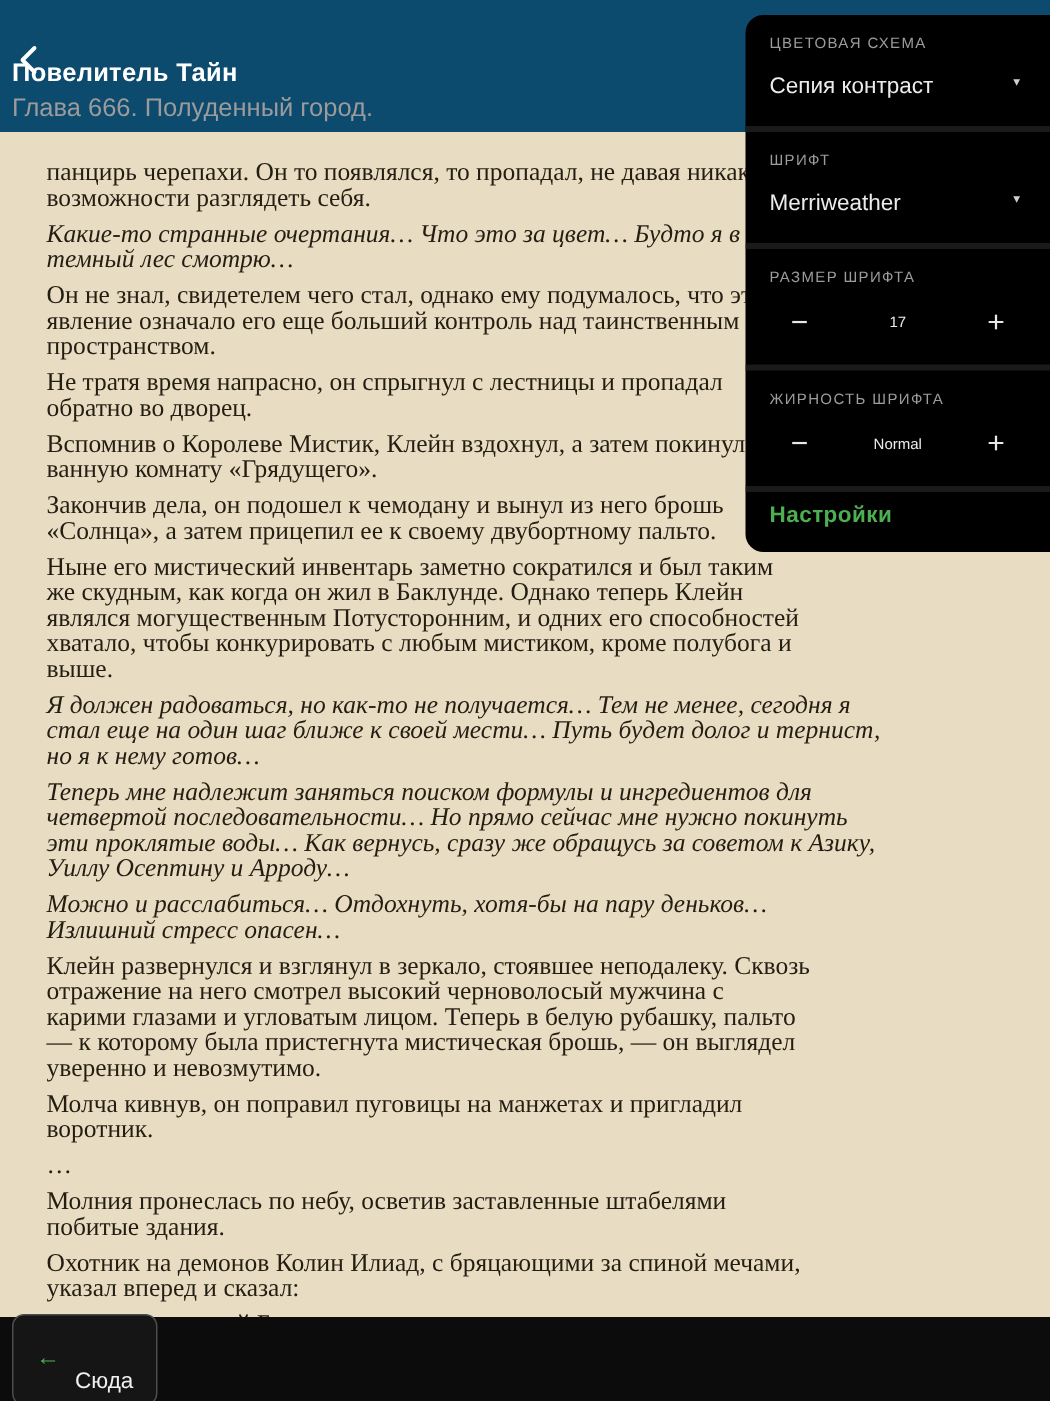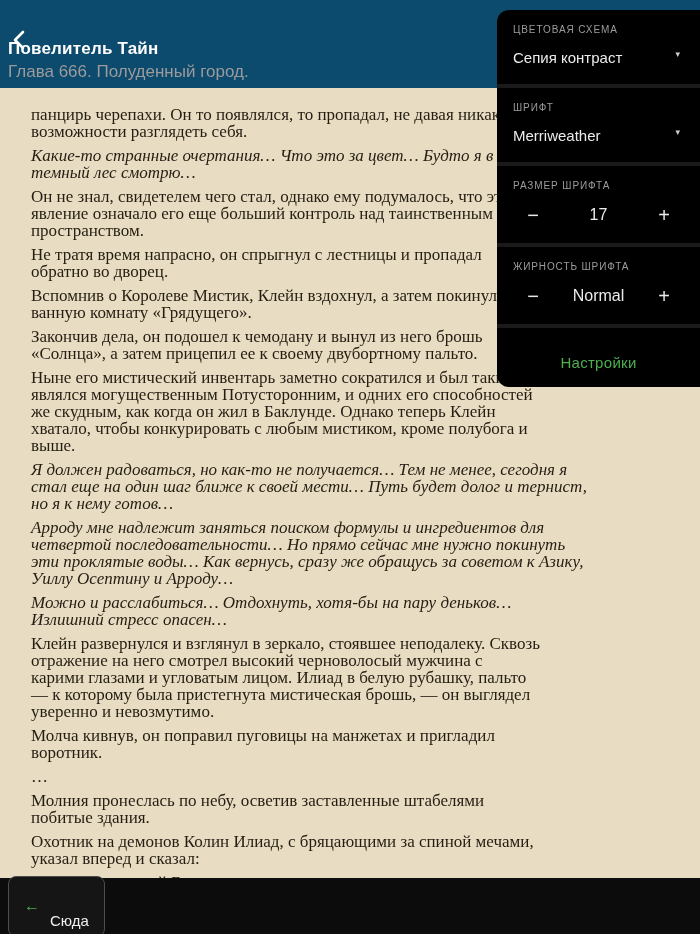--- a/index.html
+++ b/index.html
@@ -53,24 +53,24 @@
   .caret { color:#cfcfcf; font-size:9px; padding-right:4px; }
   .divider { height:4px; background:#1a1a1a; }
   .stepper-row {
     margin-top:10px; height:26px; display:flex; align-items:center;
     justify-content:space-between; padding:0 6px;
   }
   .step-btn {
     color:#e8e8e8; font-size:20px; width:28px; height:26px; line-height:24px;
     display:flex; align-items:center; justify-content:center; cursor:pointer;
   }
-  .step-value { color:#ececec; font-size:16px; }
+  .step-value { color:#ececec; font-size:10px; }
   .settings-link {
-    display:block; padding:26px 16px 16px; text-align:center;
-    color:var(--accent,#4caf50); font-size:15px; font-weight:400;
+    display:block; padding:7px 16px 16px; text-align:left;
+    color:var(--accent,#4caf50); font-size:15px; font-weight:700;
     letter-spacing:.3px; cursor:pointer;
   }
 
   
   .bottombar {
     position:absolute; left:0; bottom:0; width:100%; height:56px;
     background:#0c0c0c; z-index:6; display:flex; align-items:center;
     padding:0 8px;
   }
   .here-btn {
@@ -107,44 +107,44 @@
       <div class="para">
         <div class="line">Вспомнив о Королеве Мистик, Клейн вздохнул, а затем покинул</div>
         <div class="line">ванную комнату «Грядущего».</div>
       </div>
       <div class="para">
         <div class="line">Закончив дела, он подошел к чемодану и вынул из него брошь</div>
         <div class="line">«Солнца», а затем прицепил ее к своему двубортному пальто.</div>
       </div>
       <div class="para">
         <div class="line">Ныне его мистический инвентарь заметно сократился и был таким</div>
+        <div class="line">же скудным, как когда он жил в Баклунде. Однако теперь Клейн</div>
         <div class="line">являлся могущественным Потусторонним, и одних его способностей</div>
-        <div class="line">же скудным, как когда он жил в Баклунде. Однако теперь Клейн</div>
         <div class="line">хватало, чтобы конкурировать с любым мистиком, кроме полубога и</div>
         <div class="line">выше.</div>
       </div>
       <div class="para italic">
         <div class="line">Я должен радоваться, но как-то не получается… Тем не менее, сегодня я</div>
         <div class="line">стал еще на один шаг ближе к своей мести… Путь будет долог и тернист,</div>
         <div class="line">но я к нему готов…</div>
       </div>
       <div class="para italic">
-        <div class="line">Арроду мне надлежит заняться поиском формулы и ингредиентов для</div>
+        <div class="line">Теперь мне надлежит заняться поиском формулы и ингредиентов для</div>
         <div class="line">четвертой последовательности… Но прямо сейчас мне нужно покинуть</div>
         <div class="line">эти проклятые воды… Как вернусь, сразу же обращусь за советом к Азику,</div>
         <div class="line">Уиллу Осептину и Арроду…</div>
       </div>
       <div class="para italic">
         <div class="line">Можно и расслабиться… Отдохнуть, хотя-бы на пару деньков…</div>
         <div class="line">Излишний стресс опасен…</div>
       </div>
       <div class="para">
         <div class="line">Клейн развернулся и взглянул в зеркало, стоявшее неподалеку. Сквозь</div>
         <div class="line">отражение на него смотрел высокий черноволосый мужчина с</div>
-        <div class="line">карими глазами и угловатым лицом. Илиад в белую рубашку, пальто</div>
+        <div class="line">карими глазами и угловатым лицом. Теперь в белую рубашку, пальто</div>
         <div class="line">— к которому была пристегнута мистическая брошь, — он выглядел</div>
         <div class="line">уверенно и невозмутимо.</div>
       </div>
       <div class="para">
         <div class="line">Молча кивнув, он поправил пуговицы на манжетах и пригладил</div>
         <div class="line">воротник.</div>
       </div>
       <div class="para">
         <div class="line">…</div>
       </div>

